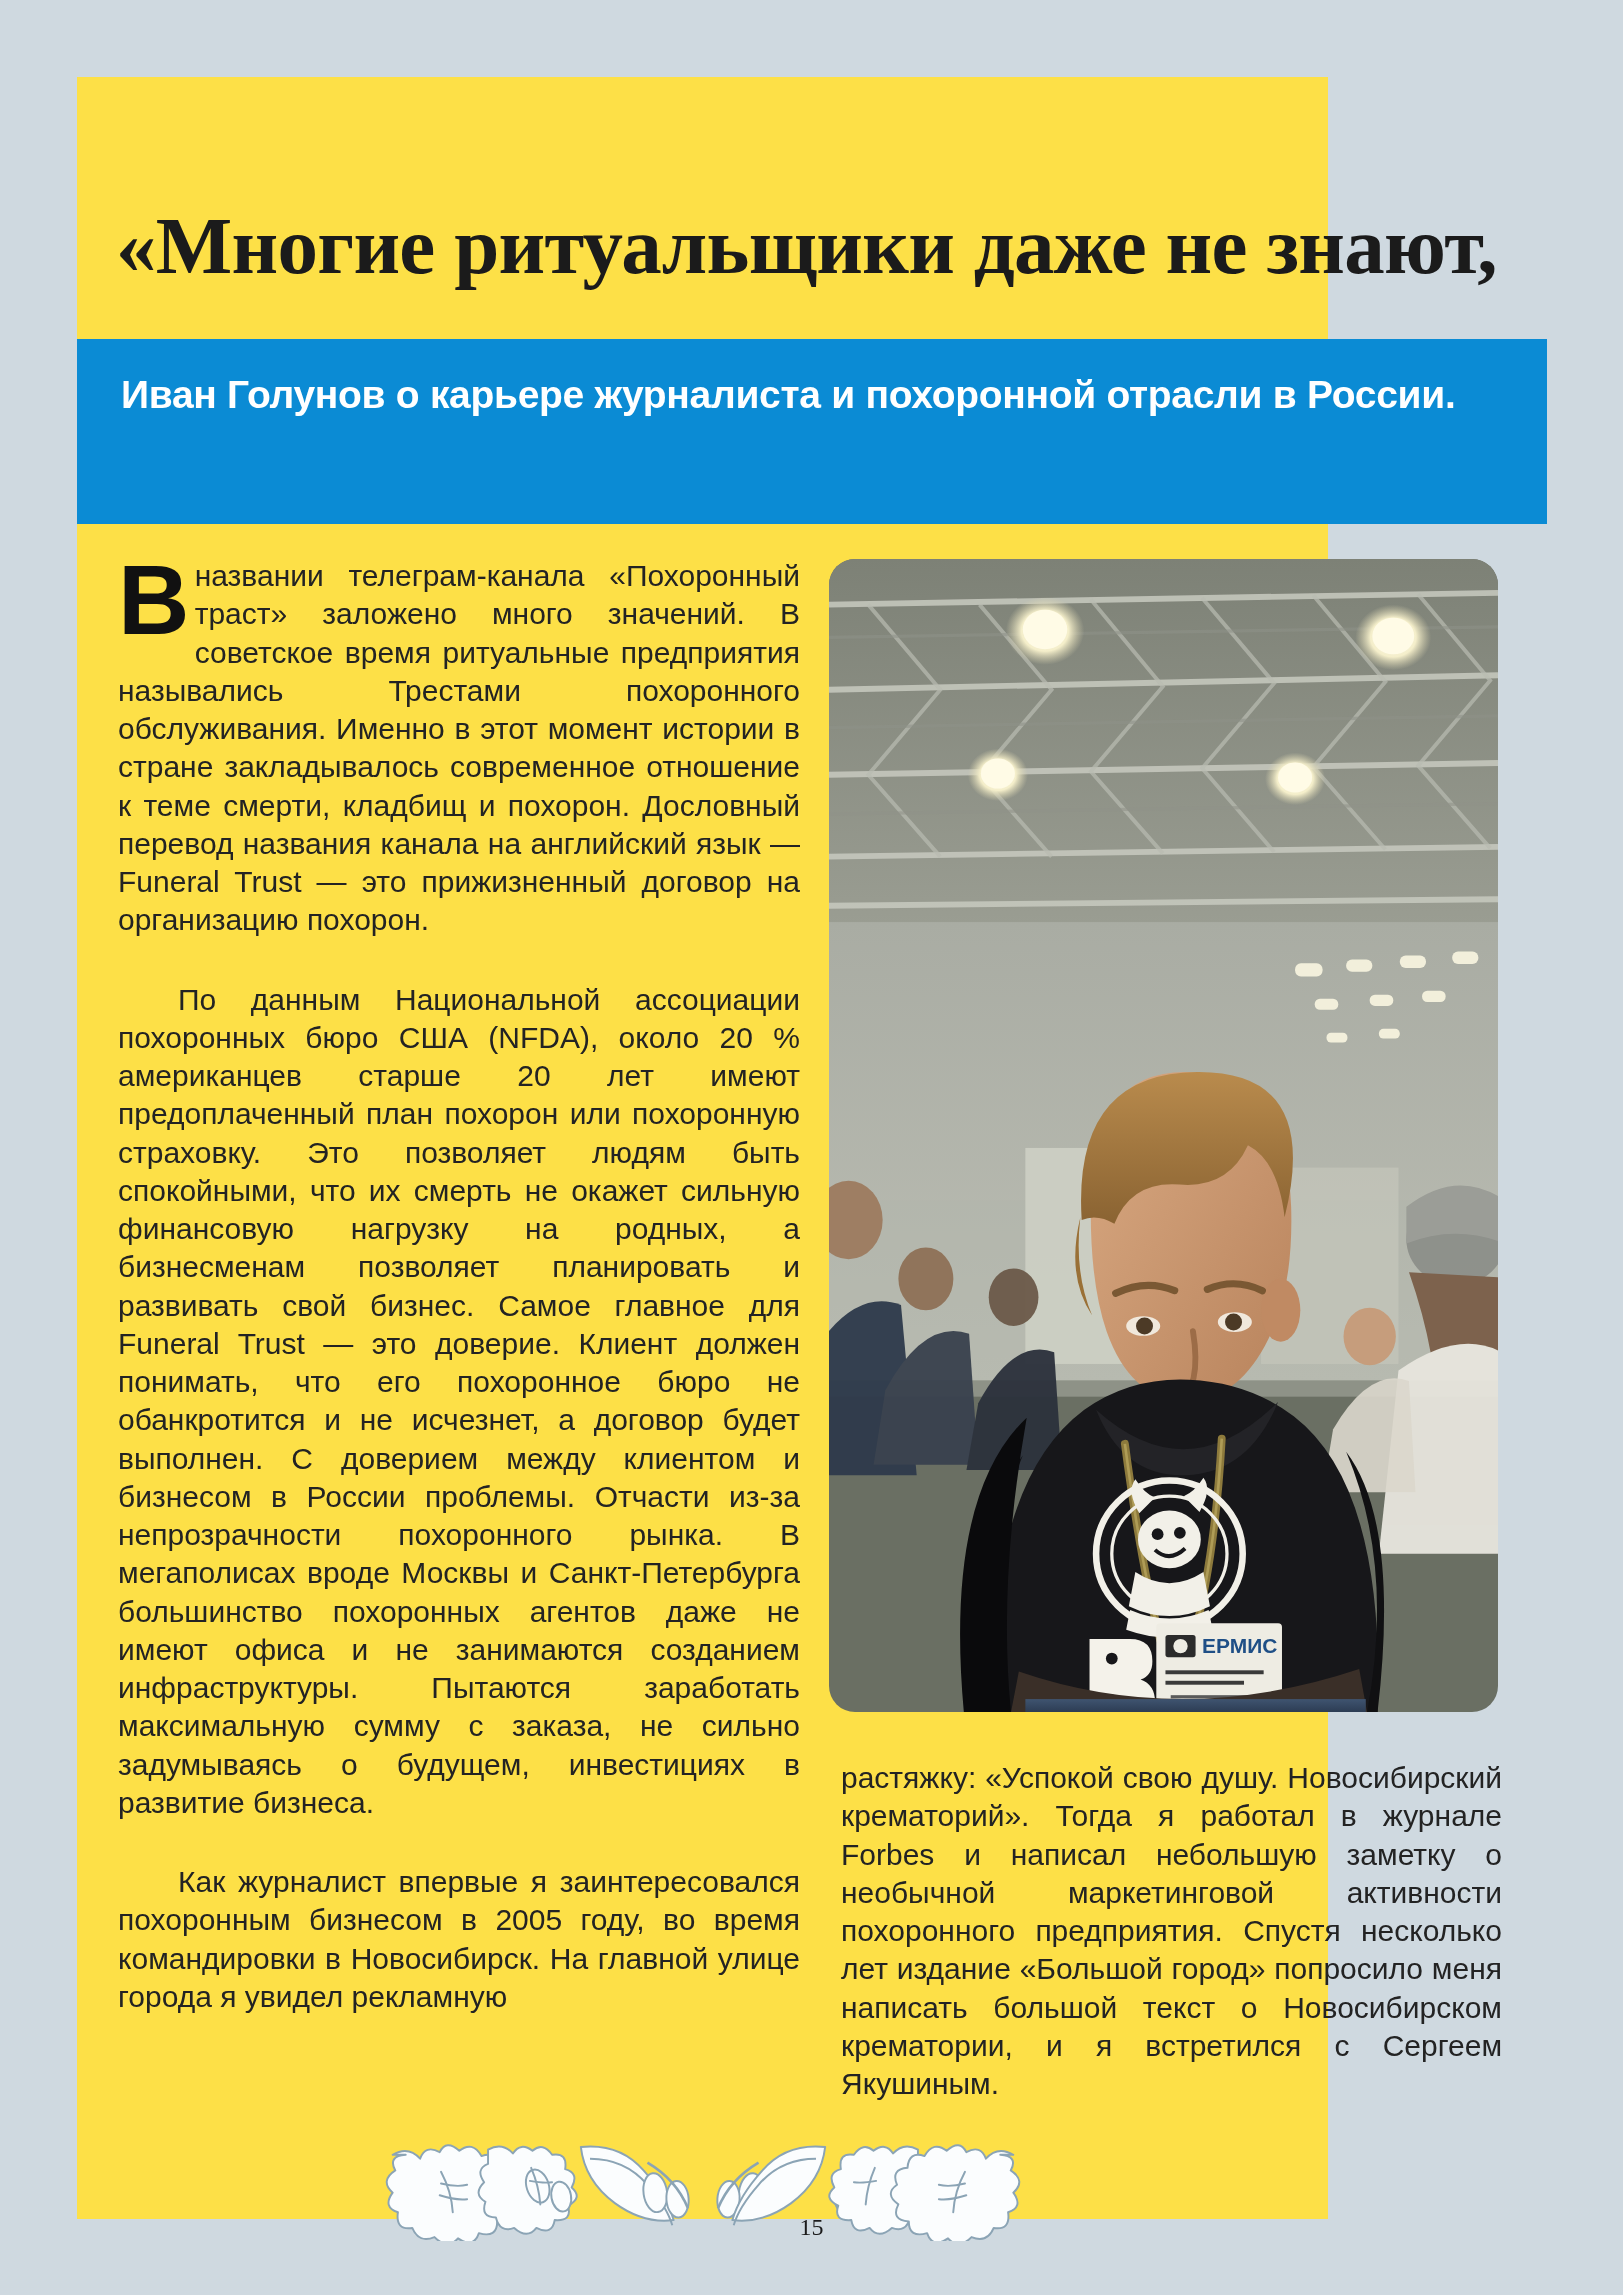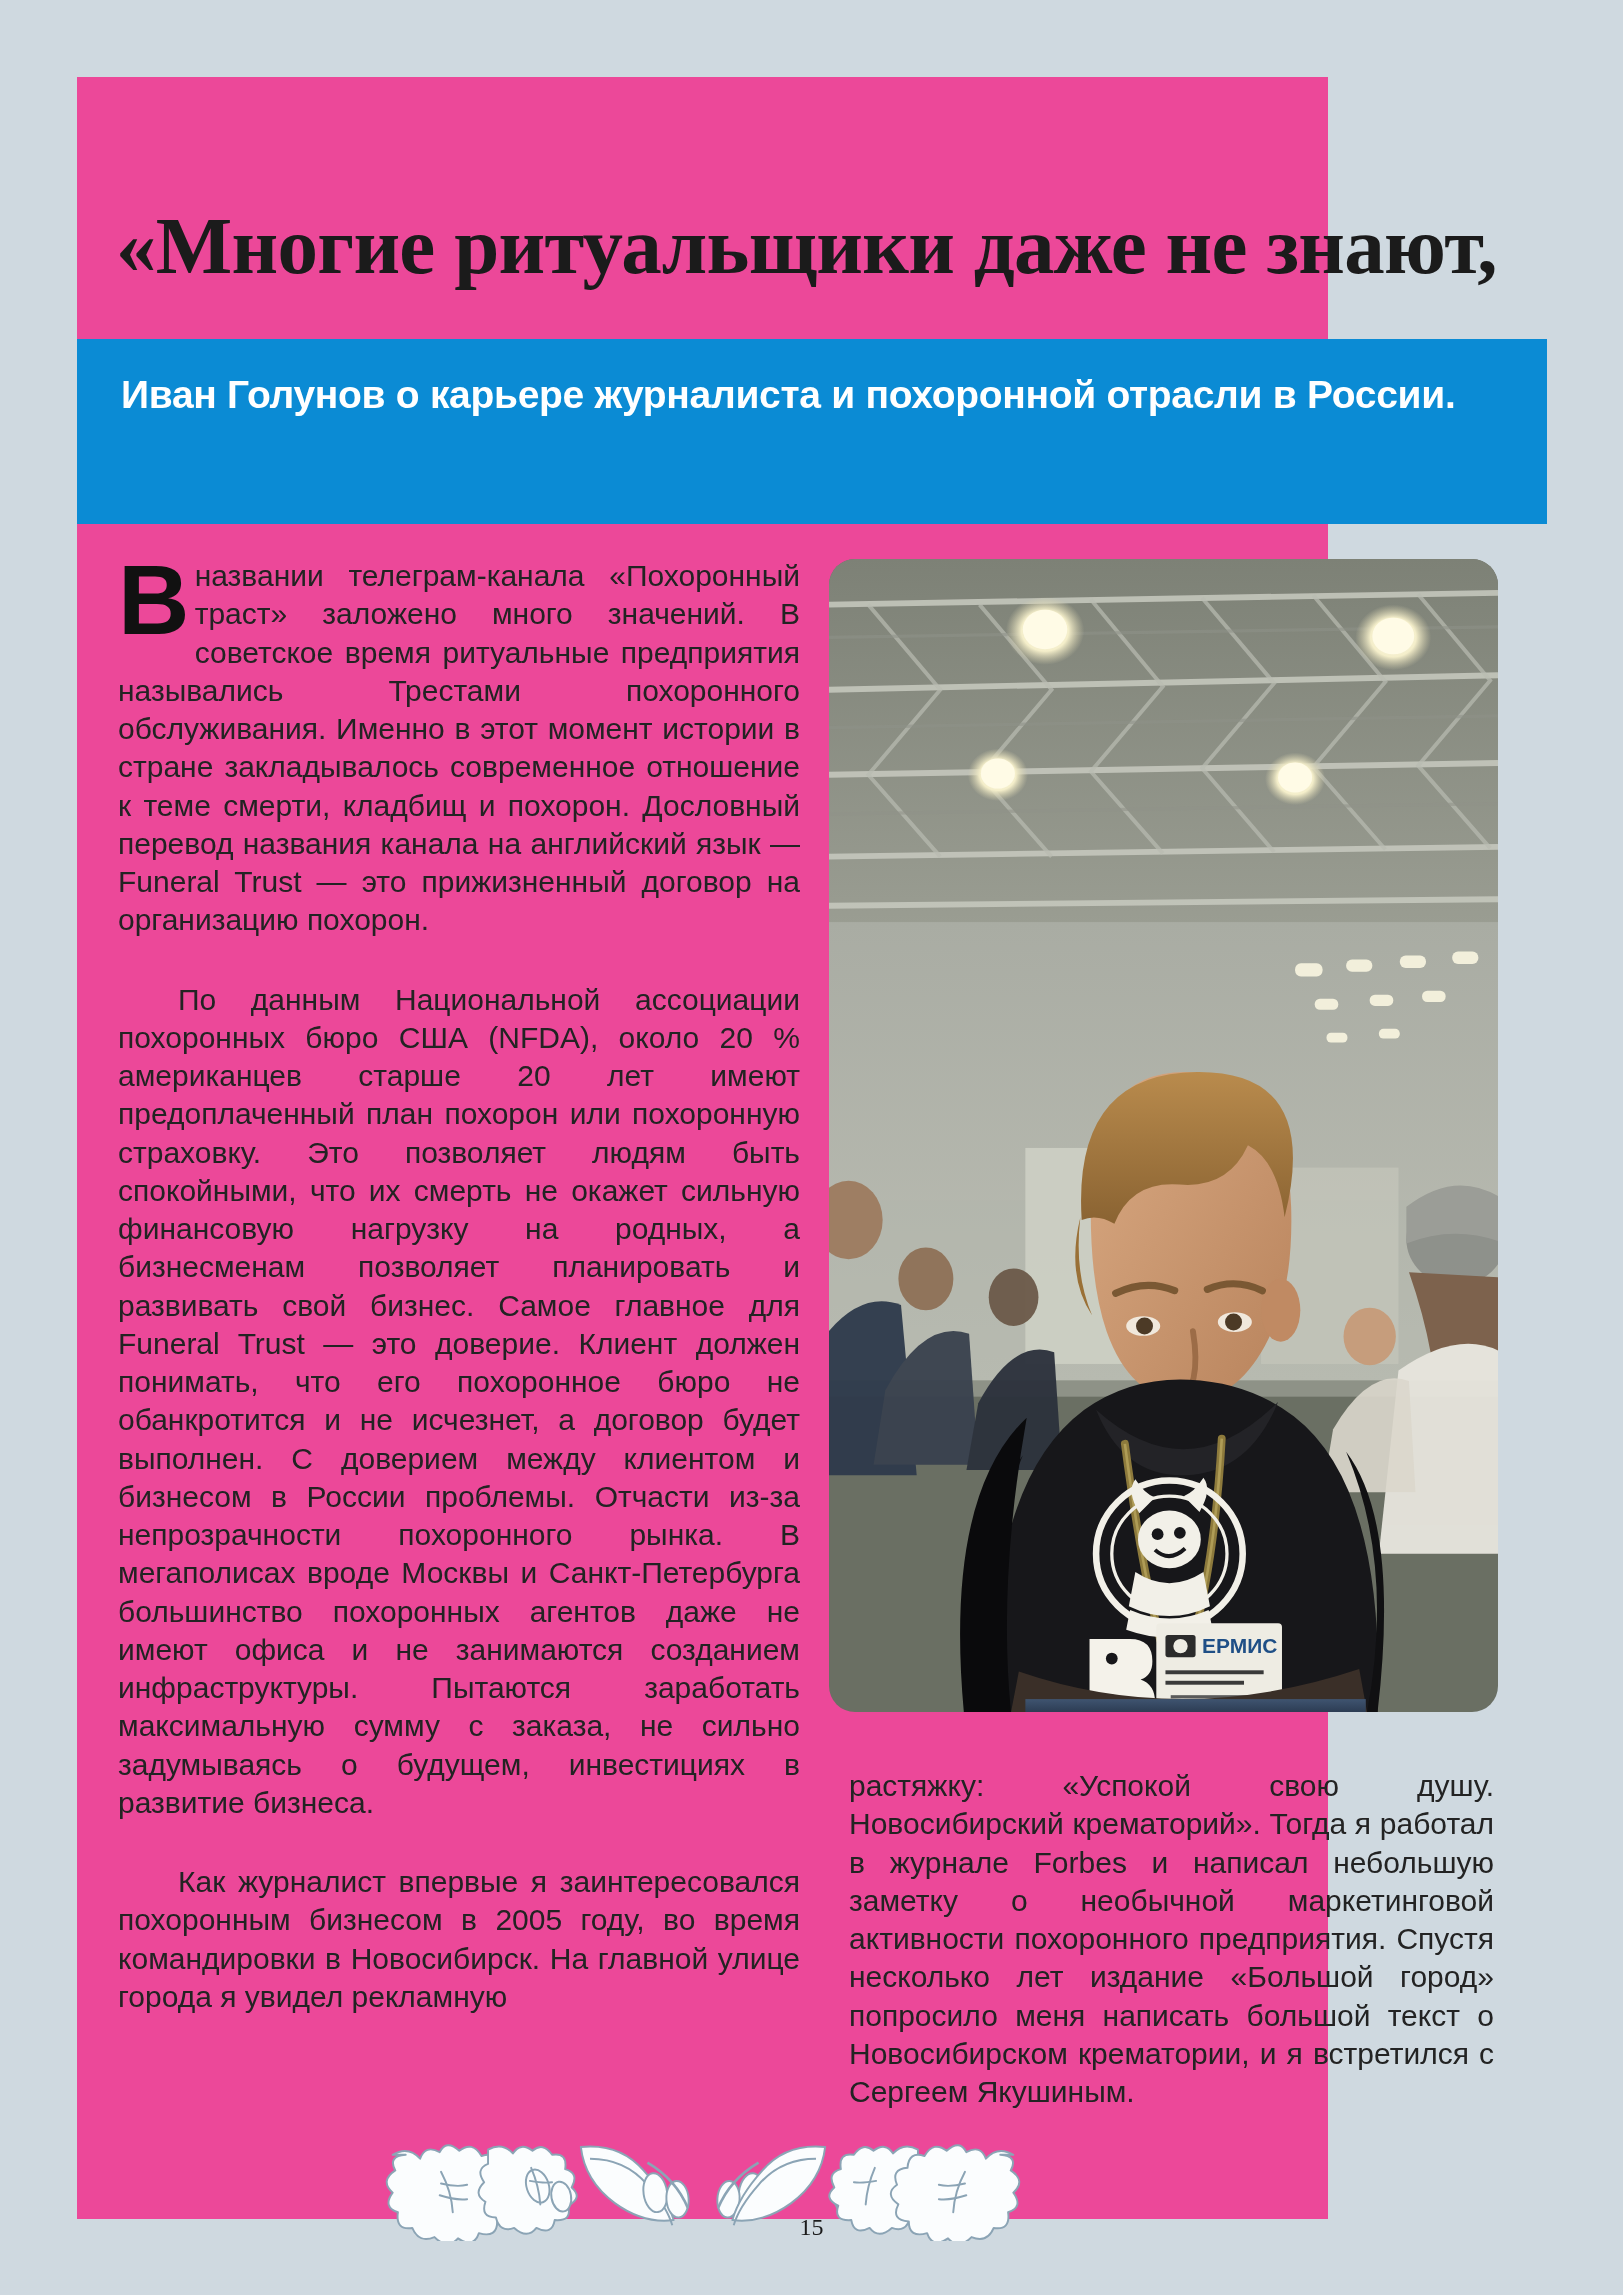--- a/index.html
+++ b/index.html
@@ -6,21 +6,21 @@
   body{
     width:1623px;height:2295px;
     background:#cfd9e0;
     font-family:"Liberation Sans", sans-serif;
     overflow:hidden;
   }
   .page{
     position:absolute;
     left:77px; top:77px;
     width:1251px; height:2142px;
-    background:#ec4899;
+    background:#fde047;
   }
 
   
   .headline{
     position:absolute;
     left:39px; top:62px;
     width:1394px;
     font-family:"Liberation Serif", serif;
     font-weight:700;
     font-size:81px;
@@ -93,21 +93,21 @@
   .col-right{
     position:absolute;
     left:760px; top:1678px;
     width:669px;
     font-size:30px;
     line-height:1.275;
     color:#232323;
     text-align:justify;
     text-align-last:left;
   }
-  .col-right p{margin:12px;}
+  .col-right p{margin:4px;}
 
   
   .ornament{
     position:absolute;
     left:50%;
     transform:translateX(-50%);
     top:2066px;
     width:661px; height:98px;
   }
   .ornament svg{display:block;width:100%;height:100%;}

